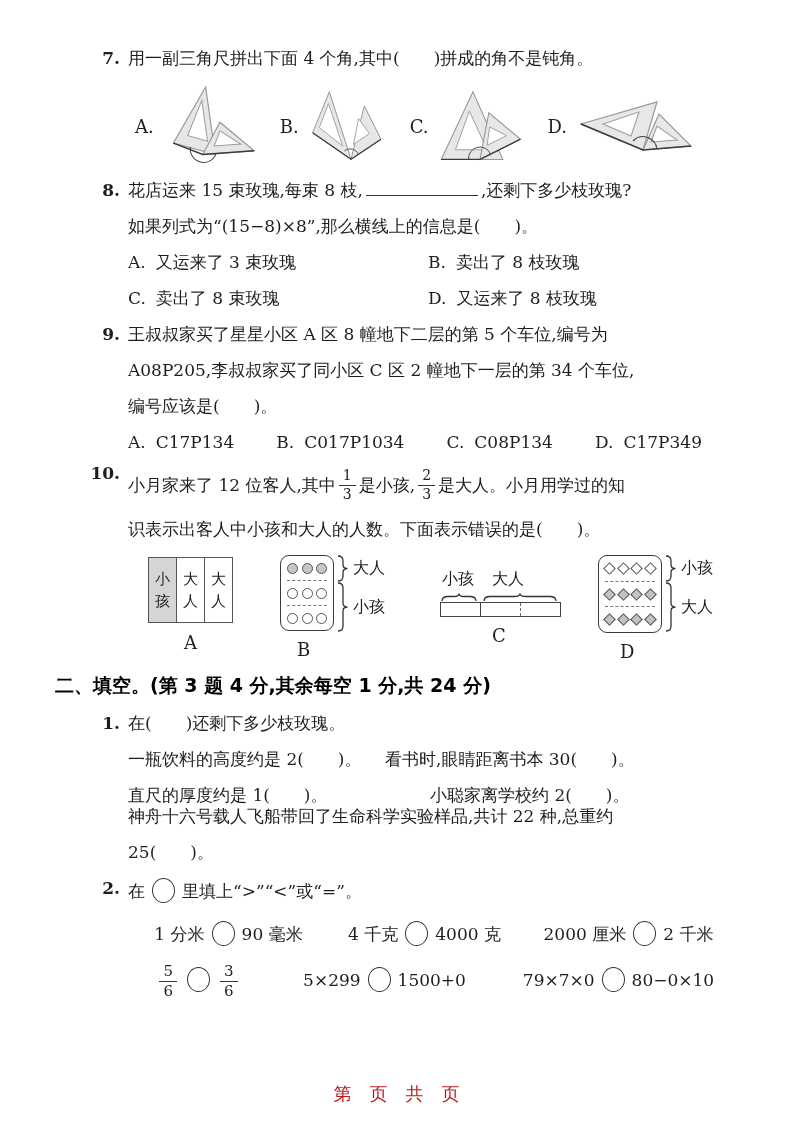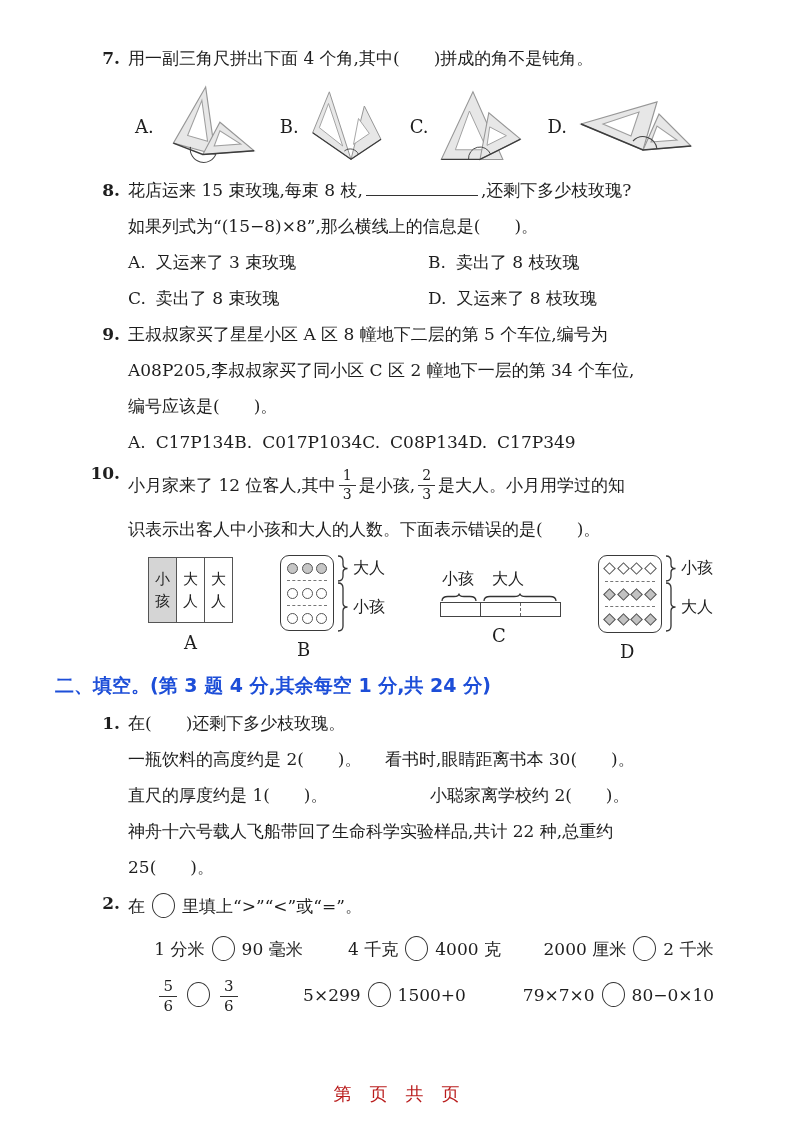--- a/index.html
+++ b/index.html
@@ -20,21 +20,21 @@
   .triopt { display:flex; align-items:center; gap:7px; }
   .optlab { font-size:18px; }
   .tri-fill { fill:#e7e7e7; stroke:#979797; stroke-width:1.2; }
   .tri-hole { fill:#ffffff; stroke:#9f9f9f; stroke-width:1.1; }
   .tri-edge { fill:none; stroke:#3c3c3c; stroke-width:1.5; }
   .tri-arc  { fill:none; stroke:#444; stroke-width:1.1; }
 
   
   .optgrid { display:grid; grid-template-columns:300px auto; row-gap:15px; line-height:21px; }
   .optitem .optlab { margin-right:10px; font-size:17px; }
-  .q9opts { display:flex; width:574px; justify-content:flex-start; line-height:21px; margin-bottom:10px; }
+  .q9opts { display:flex; width:574px; justify-content:space-between; line-height:21px; margin-bottom:10px; }
 
   
   .frac { display:inline-flex; flex-direction:column; align-items:center; line-height:1.1; font-size:14px; margin:0 3px; vertical-align:middle; }
   .frac .fn { border-bottom:1.2px solid #333; padding:0 4px 1px; }
   .frac .fd { padding-top:1px; }
   .tallline { display:flex; align-items:center; flex-wrap:wrap; line-height:22px; margin-bottom:12px; min-height:44px; }
 
   
   .diagrams { position:relative; height:104px; margin-top:2px; }
   .dlabel { font-size:18px; }
@@ -77,24 +77,24 @@
   .dD .brpos2 { left:67px; }
   .dD .lb1 { position:absolute; left:83px; top:3px; font-size:16px; }
   .dD .lb2 { position:absolute; left:83px; top:42px; font-size:16px; }
   .dD .dlabel { position:absolute; left:22px; top:86px; }
   .bracesvg { display:block; }
   .brace-path { fill:none; stroke:#333; stroke-width:1.3; }
 
   
   .s2head {
     font-family:"DejaVu Sans","Liberation Sans",sans-serif; font-weight:bold;
-    font-size:19px; margin:14px 0 16px -33px; line-height:24px; color:#1d4ed8;
+    font-size:19px; margin:14px 0 16px -33px; line-height:24px; color:#000000;
   }
   .unitrow1 { display:grid; grid-template-columns:257px auto; line-height:21px; margin-bottom:15px; }
-  .unitrow2 { display:grid; grid-template-columns:302px auto; line-height:21px; margin-bottom:15px; }
+  .unitrow2 { display:grid; grid-template-columns:302px auto; line-height:21px; }
 
   .cmpcircle { display:inline-block; width:23px; height:25px; border:1.3px solid #333; border-radius:50%; vertical-align:middle; margin:0 7px 3px; box-sizing:border-box; }
   .cmprow1 { display:grid; grid-template-columns:201px 191px auto; align-items:center; margin:6px 0 14px; }
   .cmprow2 { display:grid; grid-template-columns:141px 231px auto; align-items:center; margin-top:4px; }
   .cmpitem { white-space:nowrap;text-align:center; }
   .cmprow2 .frac { font-size:15px; }
 
   .footer { position:absolute; left:0; right:0; top:1082px; text-align:center; font-size:18px; color:#b91c1c; font-family:"DejaVu Sans","Liberation Sans",sans-serif; }
 </style>
 </head>

